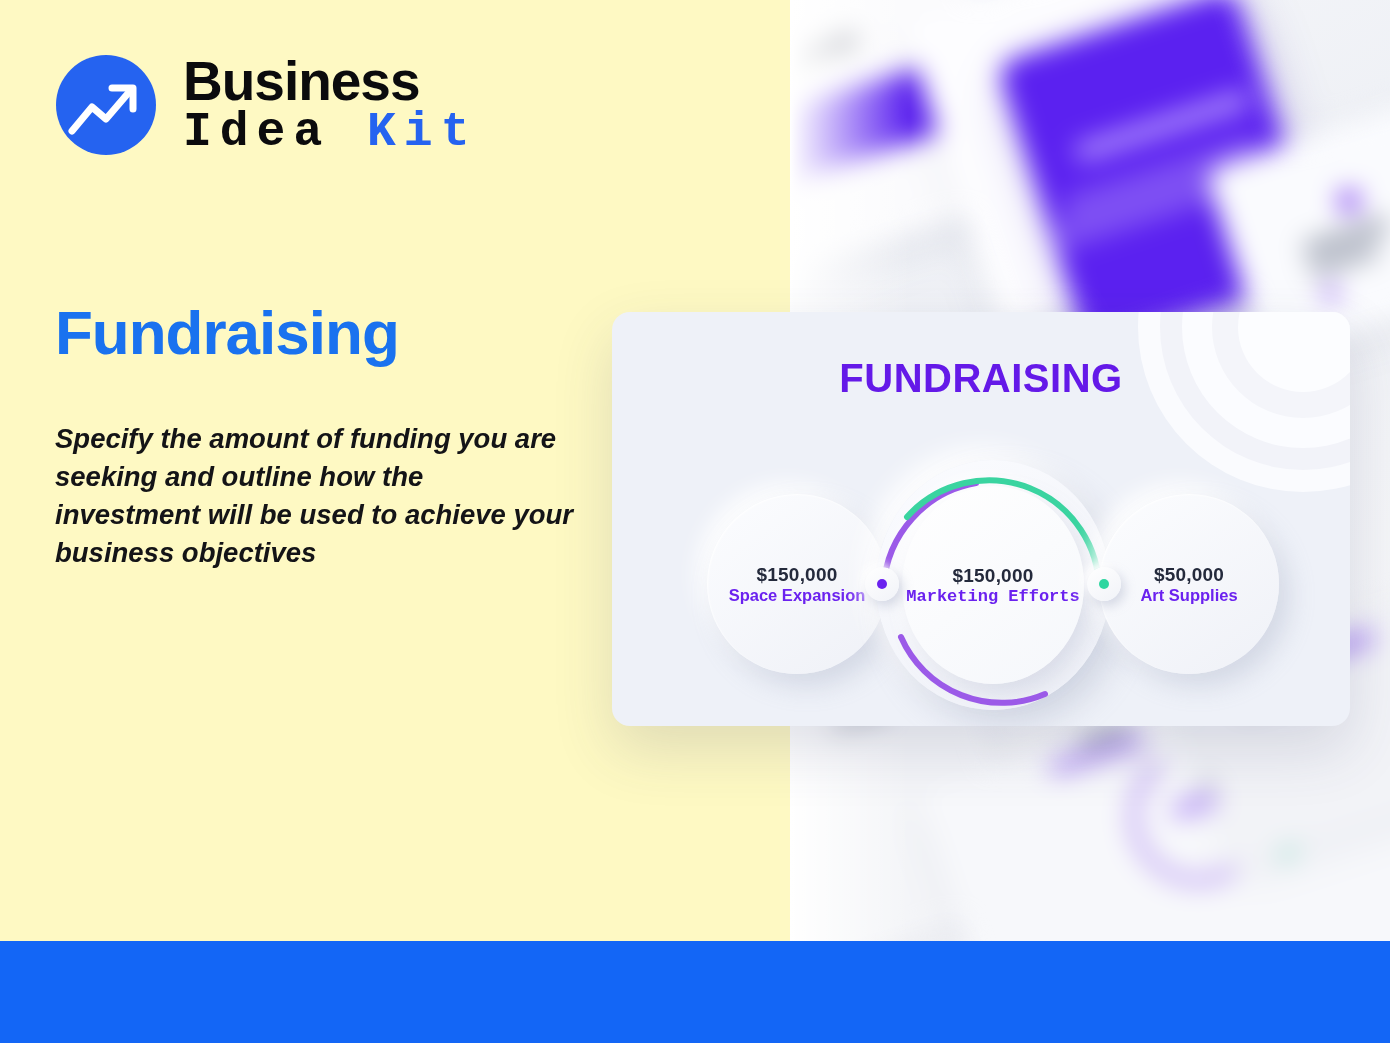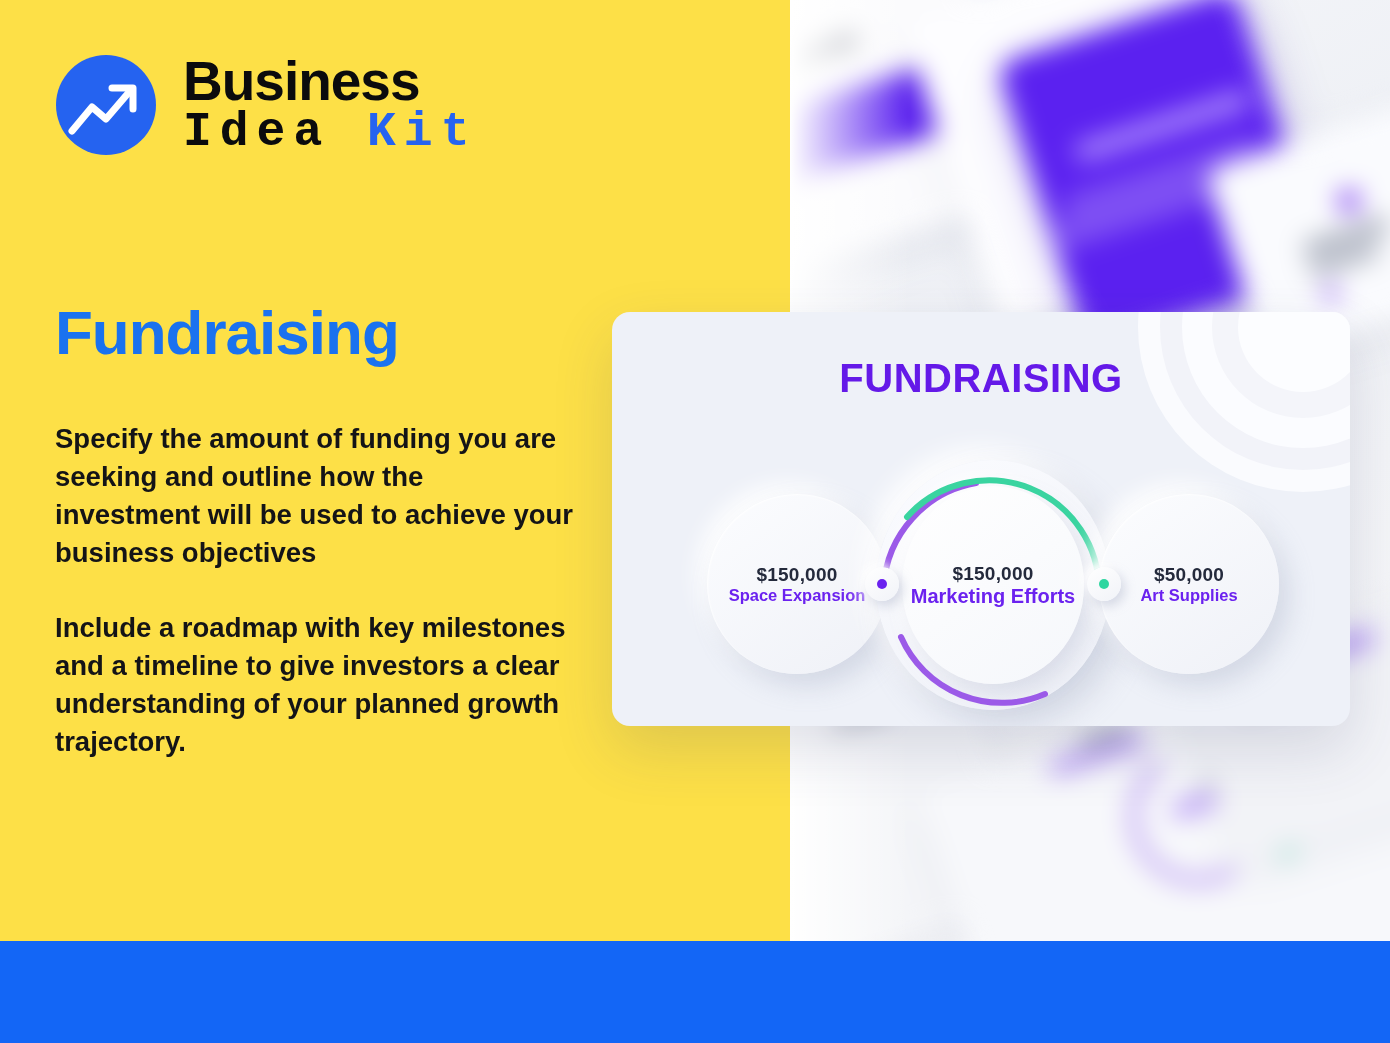--- a/index.html
+++ b/index.html
@@ -3,21 +3,21 @@
 <meta charset="utf-8">
 <style>
   * { margin:0; padding:0; box-sizing:border-box; }
   html, body {
     width:1390px; height:1043px;
     background:#ffffff;
     font-family:"Liberation Sans", sans-serif;
     overflow:hidden;
   }
 
-  .page { position:relative; width:1390px; height:1043px; background:#fde047; }
+  .page { position:relative; width:1390px; height:1043px; background:#fef9c3; }
 
   
   .photo-pane {
     position:absolute; left:790px; top:0; width:600px; height:941px;
     overflow:hidden;
     background:
       linear-gradient(150deg,#f7f8fb 0%,#eef0f5 38%,#f3f4f7 62%,#fafafb 100%);
   }
   .photo-pane .blurwrap { position:absolute; inset:-60px; filter:blur(13px); }
 
@@ -76,21 +76,21 @@
   .logo-line2 { font-size:48px; font-weight:700; color:#0b0b0d;
                 letter-spacing:8px; line-height:46px; margin-top:-2px;
                 font-family:"Liberation Mono", monospace; white-space:nowrap; }
   .logo-kit { color:#2563f0; }
 
   
   .title { position:absolute; left:55px; top:297px; font-size:62px;
            font-weight:700; color:#1a72ef; letter-spacing:-1px; }
   .para  { position:absolute; left:55px; width:520px; font-size:27.5px;
            font-weight:700; color:#141417; line-height:38px; }
-  .para-1 { top:420px; }
+  .para-1 { top:420px;font-style:italic; }
   .para-2 { top:609px; }
 
   
   .card { position:absolute; left:612px; top:312px; width:738px; height:414px;
           background:#eef1f8; border-radius:18px; overflow:hidden;
           box-shadow:0 24px 60px rgba(60,70,110,.16); }
   .card-rings { position:absolute; right:-118px; top:-150px;
                 width:330px; height:330px; }
   .card-rings span { position:absolute; border-radius:50%; }
   .cr1 { inset:0;     background:#fafbfe; }
@@ -131,21 +131,21 @@
         display:flex; flex-direction:column; align-items:center;
         justify-content:center; }
 
   
   .mid-arcs { position:absolute; left:-9px; top:-9px; width:252px; height:268px;
               pointer-events:none; }
 
   .amount { font-size:19px; font-weight:700; color:#242a3c; letter-spacing:.2px; }
   .cat    { font-size:16.5px; font-weight:700; color:#6b22ef; 
             white-space:nowrap; }
-  .cat-mid{ font-size:20px; }
+  .cat-mid{ font-size:17px;font-family:Liberation Mono, monospace; }
 
   .knob { position:absolute; width:34px; height:34px; border-radius:50%;
         background:linear-gradient(145deg,#ffffff,#f1f3f8);
         box-shadow: 4px 5px 11px rgba(150,158,185,.35),
                    -4px -4px 9px rgba(255,255,255,.95);
         display:flex; align-items:center; justify-content:center; }
   .knob i { width:10px; height:10px; border-radius:50%; display:block; }
   .knob-left  { left:241px; top:107px; }
   .knob-right { left:463px; top:107px; }
 
@@ -207,21 +207,20 @@
       </svg>
     </div>
     <div class="logo-text">
       <div class="logo-line1">Business</div>
       <div class="logo-line2"><span>Idea </span><span class="logo-kit">Kit</span></div>
     </div>
   </div>
 
   <div class="title">Fundraising</div>
   <div class="para para-1">Specify the amount of funding you are seeking and outline how the investment will be used to achieve your business objectives</div>
-  <div class="para para-2">Include a roadmap with key milestones and a timeline to give investors a clear understanding of your planned growth trajectory.</div>
 
   <div class="card">
 
     <div class="card-rings">
       <span class="cr1"></span>
       <span class="cr2"></span>
       <span class="cr3"></span>
       <span class="cr4"></span>
       <span class="cr5"></span>
     </div>

